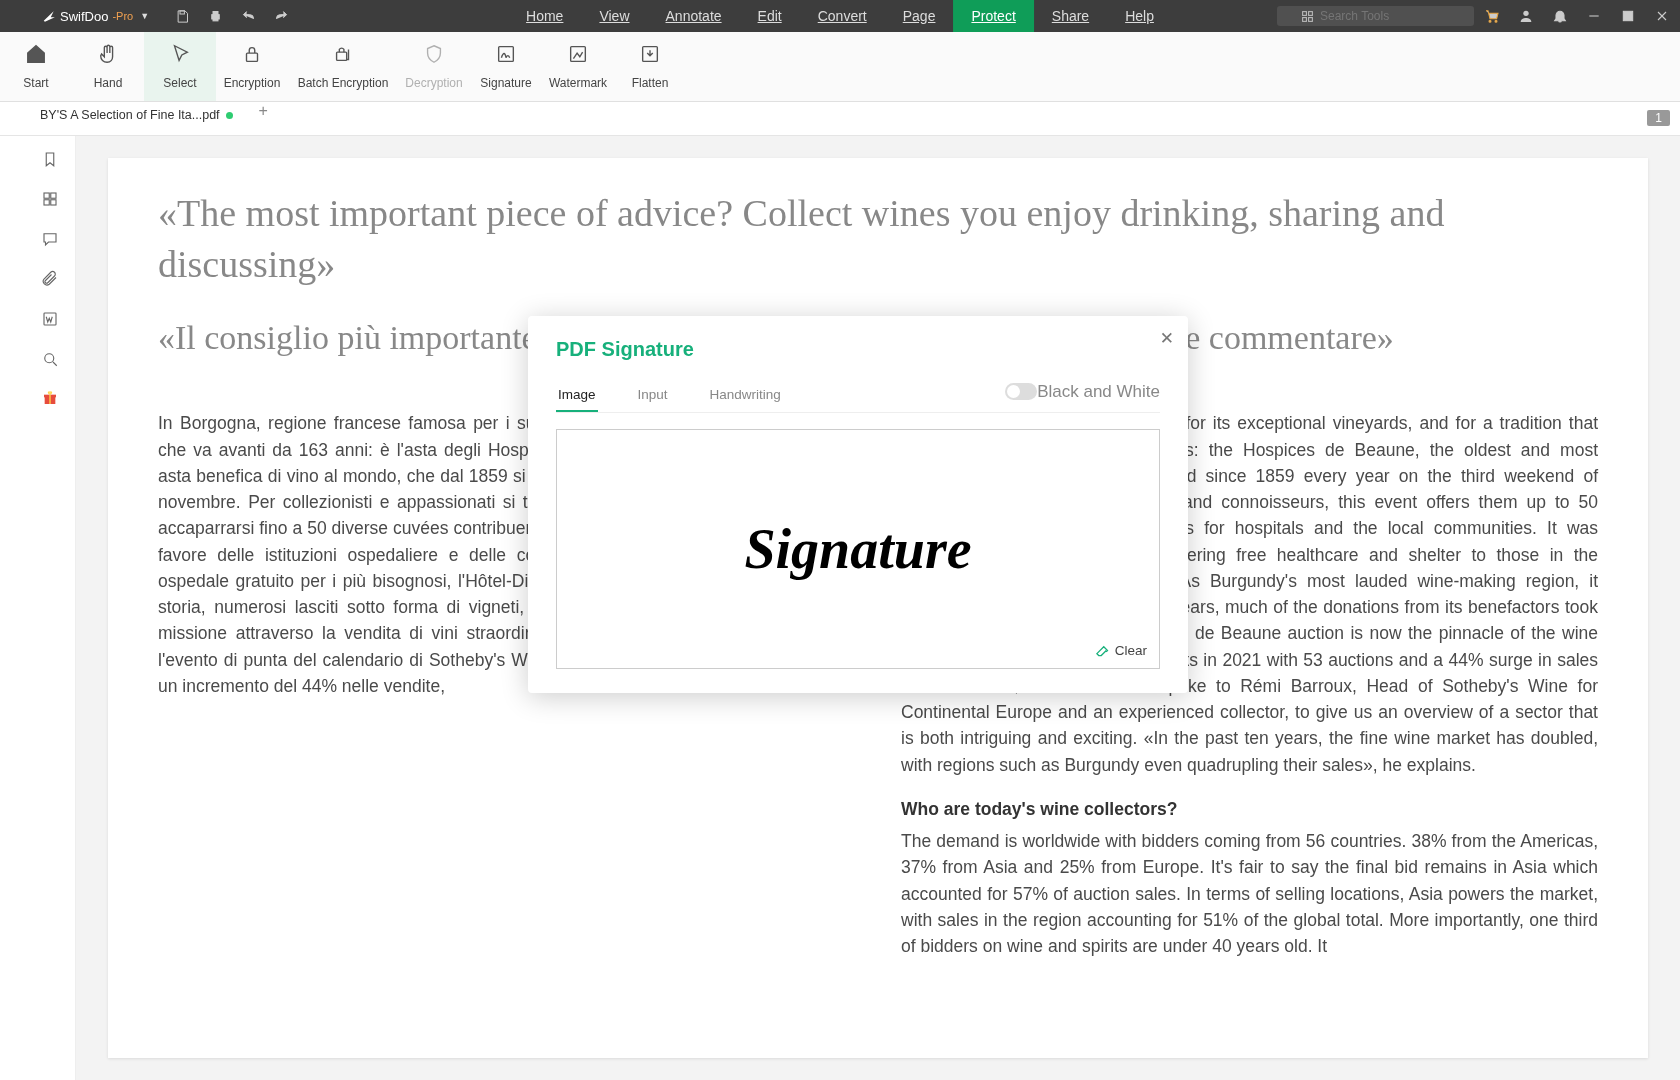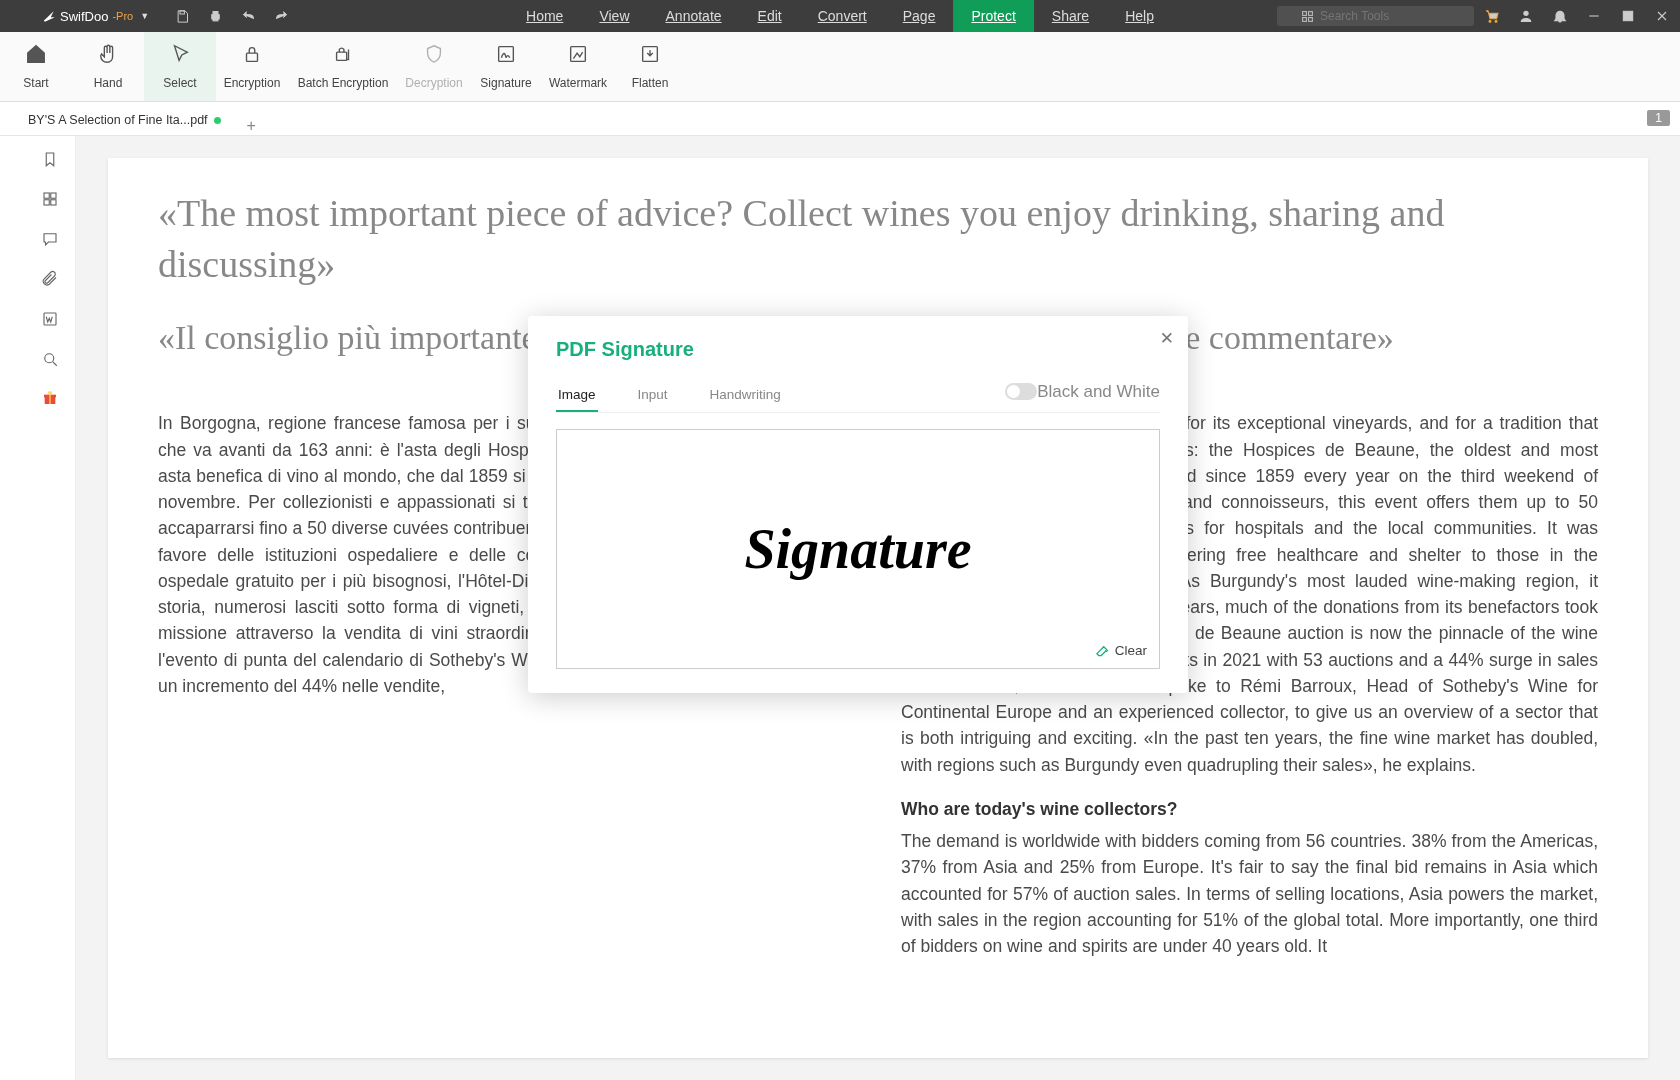--- a/index.html
+++ b/index.html
@@ -19,21 +19,21 @@
 .searchbox input { background: transparent; border: none; color: #ccc; font-size: 12px; width: 130px; outline: none; }
 .tb-right { display: flex; align-items: center; gap: 18px; margin-right: 10px; }
 .wc { width: 16px; height: 16px; fill: #ccc; cursor: pointer; }
 .ribbon { height: 70px; background: #fafafa; border-bottom: 1px solid #e0e0e0; display: flex; }
 .rb-item { width: 72px; display: flex; flex-direction: column; align-items: center; justify-content: center; gap: 11px; cursor: pointer; font-size: 12px; color: #444; }
 .rb-item.batch { width: 110px; }
 .rb-item.sel { background: #e9f4ee; }
 .rb-item.dis { color: #b0b0b0; }
 .rb-icon { width: 22px; height: 22px; stroke: #555; fill: none; stroke-width: 1.5; }
 .rb-item.dis .rb-icon { stroke: #b0b0b0; }
-.tabbar { height: 34px; background: #fff; border-bottom: 1px solid #e5e5e5; display: flex; align-items: flex-end; padding-left: 16px; }
+.tabbar { height: 34px; background: #fff; border-bottom: 1px solid #e5e5e5; display: flex; align-items: flex-start; padding-left: 28px; }
 .tab { padding: 0 12px; height: 28px; line-height: 28px; font-size: 12.5px; color: #333; display: flex; align-items: center; gap: 6px; border-bottom: 2px solid transparent; }
 .tab .dot { width: 7px; height: 7px; background: #2ecc71; border-radius: 50%; }
 .addtab { margin-left: 8px; font-size: 16px; color: #888; cursor: pointer; padding: 0 6px; }
 .workspace { display: flex; height: calc(1080px - 32px - 70px - 34px); margin-left: 24px; }
 .sidebar { width: 52px; background: #fff; border-right: 1px solid #eee; display: flex; flex-direction: column; align-items: center; padding-top: 14px; gap: 22px; }
 .sb-icon { width: 18px; height: 18px; stroke: #666; fill: none; stroke-width: 1.5; cursor: pointer; }
 .doc { flex: 1; background: #f3f3f3; padding: 22px 32px; position: relative; overflow: hidden; }
 .page { background: #fff; width: 100%; height: 100%; padding: 30px 50px; box-shadow: 0 1px 3px rgba(0,0,0,.1); position: relative; overflow: hidden; }
 .script-quote { font-family: "Brush Script MT", cursive; font-size: 38px; color: #888; line-height: 1.35; margin-bottom: 24px; }
 .script-it { font-family: "Brush Script MT", cursive; font-size: 34px; color: #888; line-height: 1.35; margin-bottom: 50px; }

